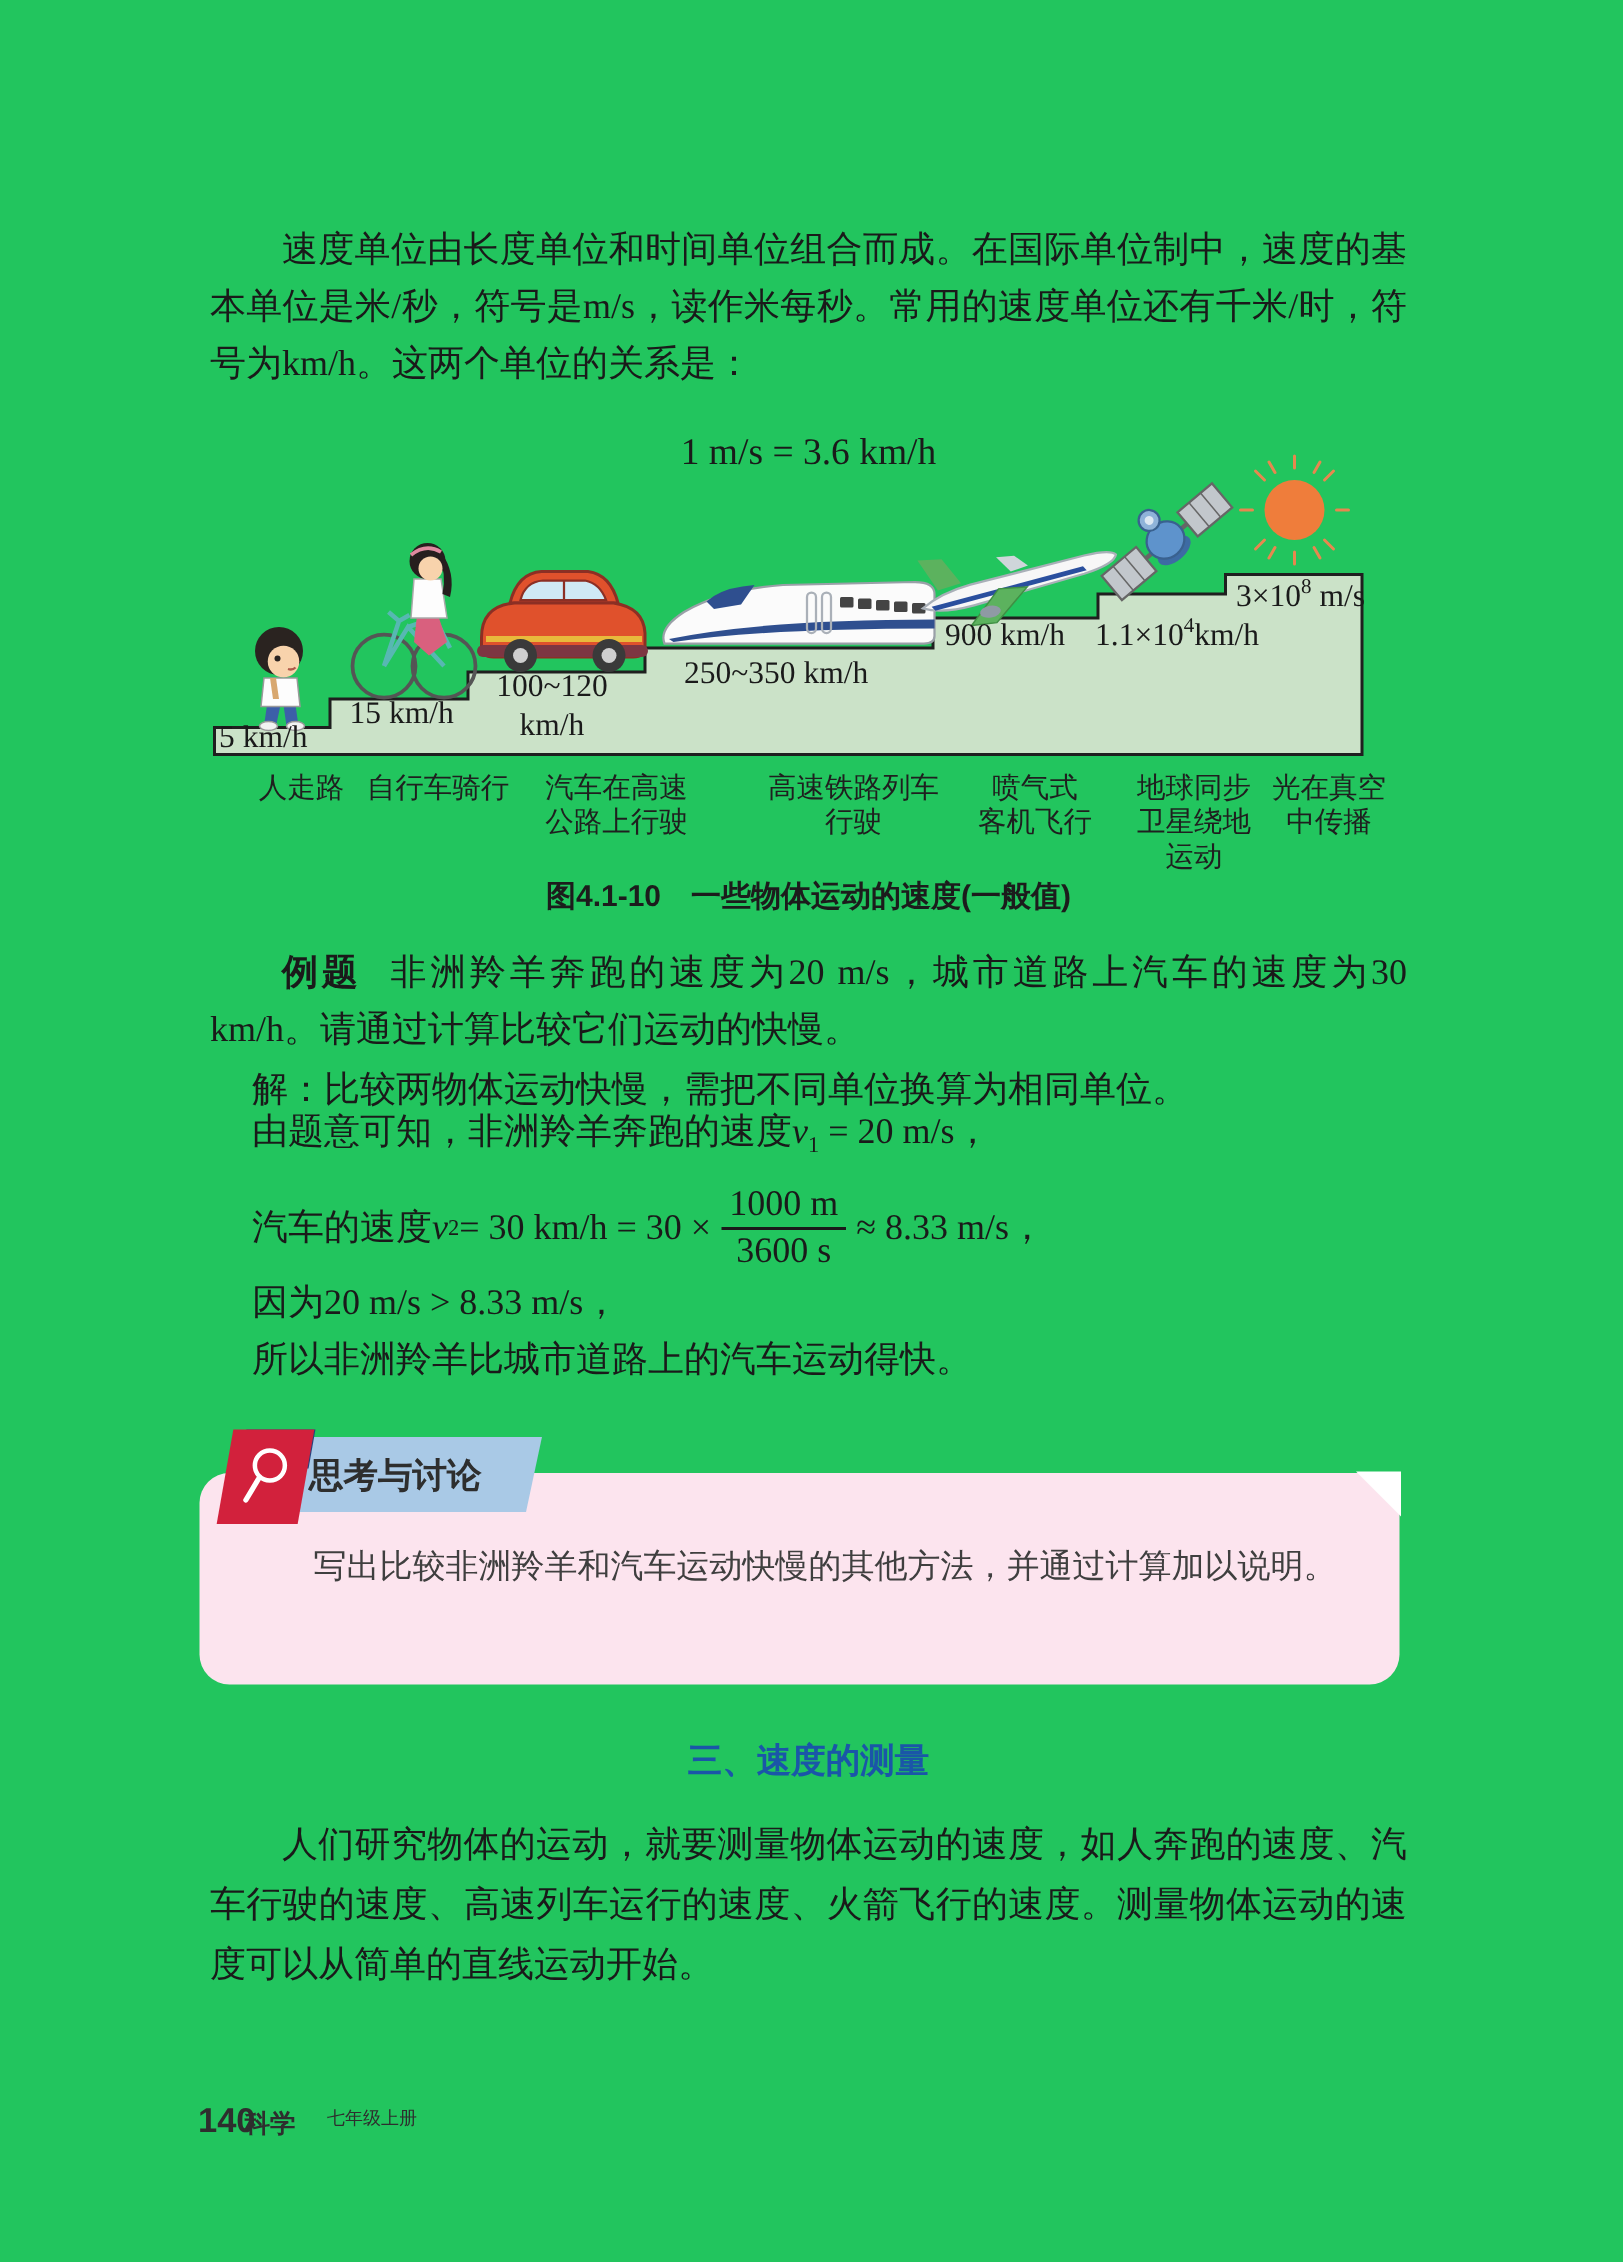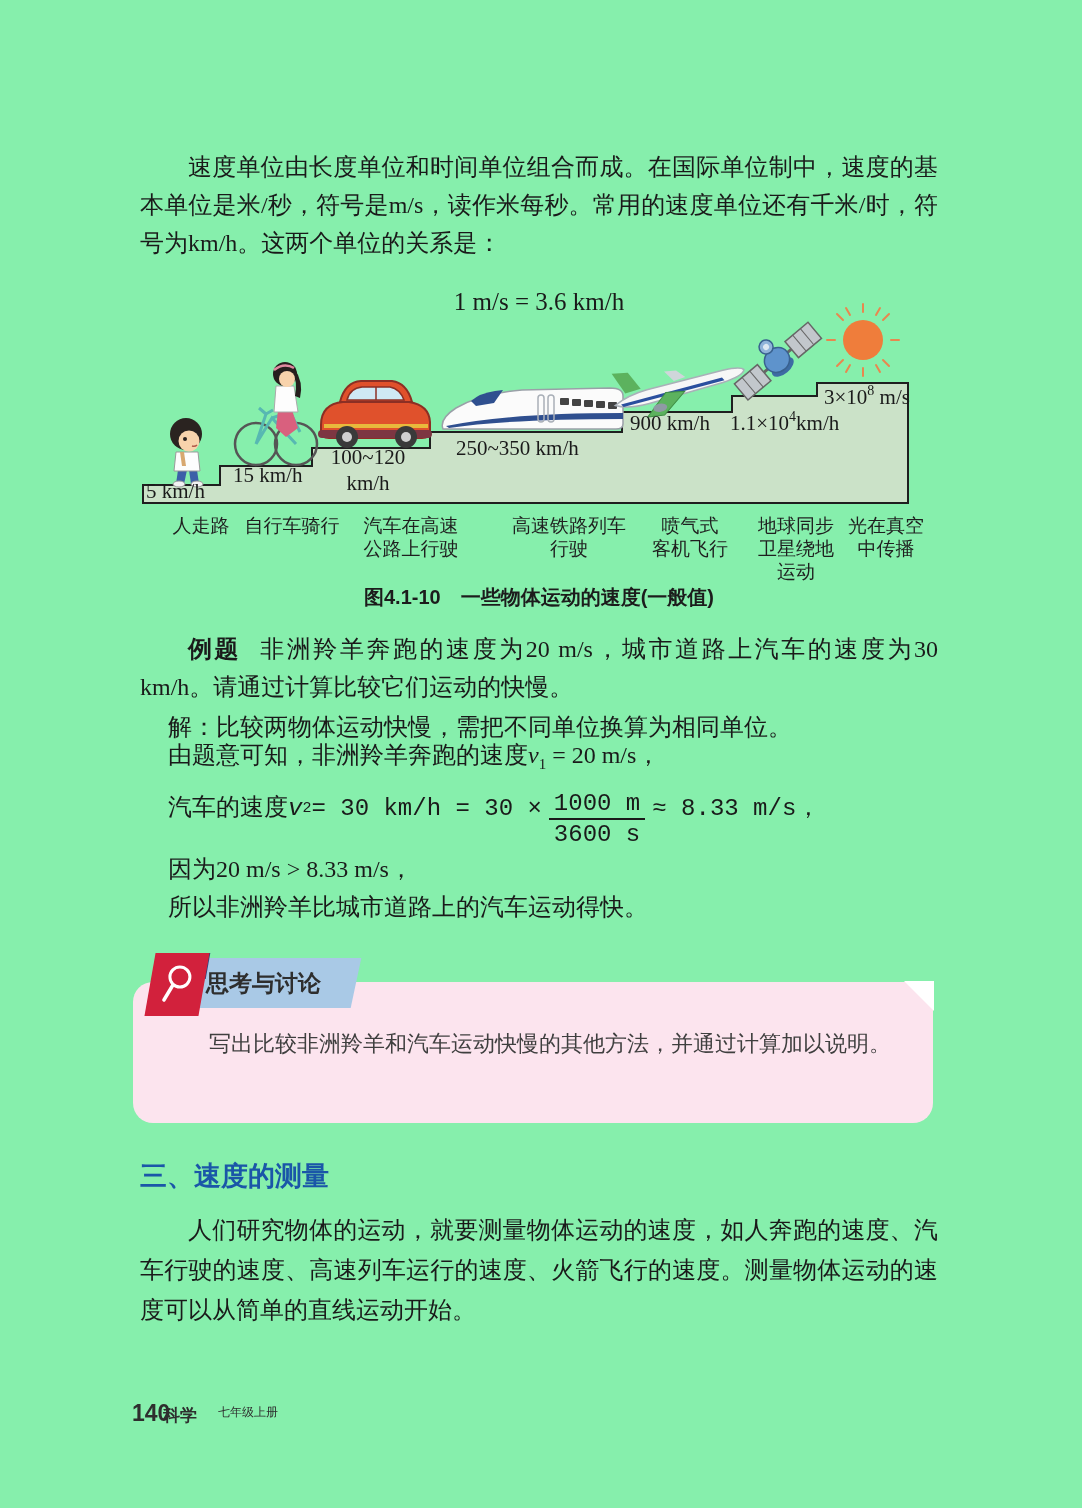--- a/index.html
+++ b/index.html
@@ -1,18 +1,18 @@
 <!DOCTYPE html>
 <html><head>
 <meta charset="utf-8">
 <style>
   html,body { margin:0; padding:0; background:#ffffff; }
   .page {
     position:relative; width:1082px; height:1508px;
-    background:#86efac; overflow:hidden;
+    background:#22c55e; overflow:hidden;
     font-family:"Liberation Serif","DejaVu Serif",serif;
     color:#1a1a1a;
   }
   .abs { position:absolute; }
   .body-text {
     font-size:24px; line-height:38px; text-align:justify;
     text-align-last:left;
   }
   .indent2 { text-indent:2em; }
 
@@ -25,21 +25,21 @@
   .fig-caption {
     position:absolute; left:140px; top:584px; width:798px;
     text-align:center; font-size:20px; font-weight:600; color:#1c1c1c;
     font-family:"Liberation Sans","DejaVu Sans",sans-serif;
   }
 
   
   .sol-line { position:absolute; left:168px; font-size:24px; line-height:38px; white-space:nowrap; }
   .sol-line i { font-style:italic; }
   .sol-line sub { font-size:15px; }
-  .eq-row { display:flex; align-items:flex-start;font-family:Liberation Mono, monospace; }
+  .eq-row { display:flex; align-items:center; }
   .frac { display:inline-flex; flex-direction:column; text-align:center;
           margin:0 7px; font-size:24px; line-height:27px; }
   .frac .num { border-bottom:2px solid #1a1a1a; padding:0 5px 1px 5px; }
   .frac .den { padding-top:1px; }
 
   
   .pink-box { position:absolute; left:133px; top:982px; width:800px; height:141px;
               background:#fce4ee; border-radius:20px; z-index:0; }
   .pink-cut { position:absolute; right:-1px; top:-1px; width:0; height:0;
               border-top:30px solid #ffffff; border-left:30px solid transparent; }
@@ -53,21 +53,21 @@
   .badge { position:absolute; left:150px; top:953px; width:54px; height:63px;
            background:#d2213c; transform:skewX(-10deg); z-index:3;
            display:flex; align-items:center; justify-content:center; }
   .badge svg { transform:skewX(10deg); }
   .think-text { position:absolute; left:165px; top:1024px; width:738px;
                 font-size:22px; line-height:40px; color:#3f3f3f; text-align:justify;
                 text-align-last:left; z-index:1;
                 font-family:Liberation Sans, sans-serif; }
 
   .section-heading { position:absolute; left:140px; top:1158px; width:798px;
-                     text-align:left; font-size:27px; font-weight:bold; color:#1a56a8;
+                     text-align:center; font-size:23px; font-weight:bold; color:#1a56a8;
                      font-family:"Liberation Sans","DejaVu Sans",sans-serif; }
 
   .footer-num  { position:absolute; left:90px;  top:1400px; font-size:23px; font-weight:600; color:#2e2e2e;
                  font-family:"Liberation Sans","DejaVu Sans",sans-serif;margin-left:42px; }
   .footer-book { position:absolute; left:163px; top:1404px; font-size:17px; font-weight:bold; color:#2e2e2e;
                  font-family:"Liberation Sans","DejaVu Sans",sans-serif; }
   .footer-vol  { position:absolute; left:218px; top:1404px; font-size:12px; color:#2e2e2e;
                  font-family:"Liberation Sans","DejaVu Sans",sans-serif; }
 
   svg text { font-family:"Liberation Serif","DejaVu Serif",serif; fill:#1a1a1a; }

